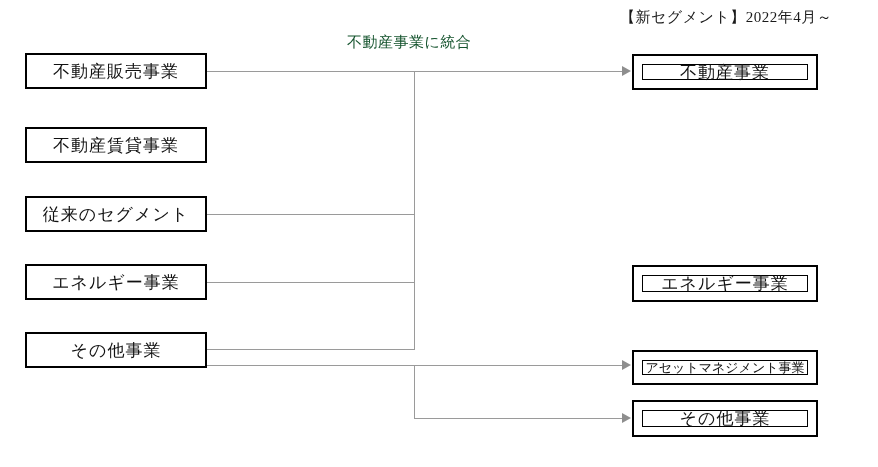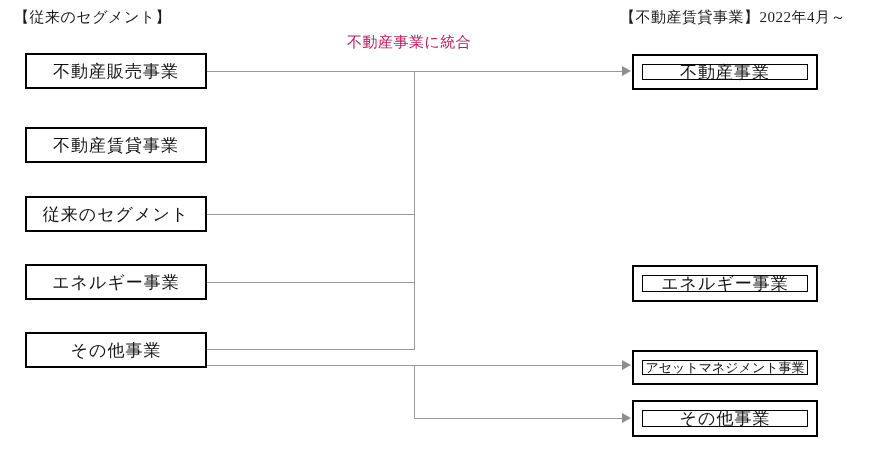--- a/index.html
+++ b/index.html
@@ -21,21 +21,21 @@
     color: #1a1a1a;
     white-space: nowrap;
     letter-spacing: 0.5px;
   }
   #hdr-left  { left: 14px; top: 8px; }
   #hdr-right { left: 620px; top: 8px; }
 
   .note {
     position: absolute;
     font-size: 15px;
-    color: #be185d;
+    color: #14532d;
     white-space: nowrap;
     left: 347px;
     top: 33px;
     letter-spacing: 0.5px;
   }
 
   
   .box-old {
     position: absolute;
     box-sizing: border-box;
@@ -95,22 +95,21 @@
     border-top: 5px solid transparent;
     border-bottom: 5px solid transparent;
     border-left: 9px solid #8e8e8e;
   }
 </style>
 </head>
 <body>
 
 <div id="canvas">
 
-  <div class="hdr" id="hdr-left">【従来のセグメント】</div>
-  <div class="hdr" id="hdr-right">【不動産賃貸事業】2022年4月～</div>
+  <div class="hdr" id="hdr-right">【新セグメント】2022年4月～</div>
 
   <div class="note">不動産事業に統合</div>
 
   <div class="box-old" style="left:25px;  top:127px; width:182px; height:36px;">不動産賃貸事業</div>
   <div class="box-old" style="left:25px;  top:53px;  width:182px; height:36px;">不動産販売事業</div>
   <div class="box-old" style="left:25px;  top:196px; width:182px; height:36px;">従来のセグメント</div>
   <div class="box-old" style="left:25px;  top:264px; width:182px; height:36px;">エネルギー事業</div>
   <div class="box-old" style="left:25px;  top:332px; width:182px; height:36px;">その他事業</div>
 
   <div class="box-new" style="left:632px; top:54px;  width:186px; height:36px;">

